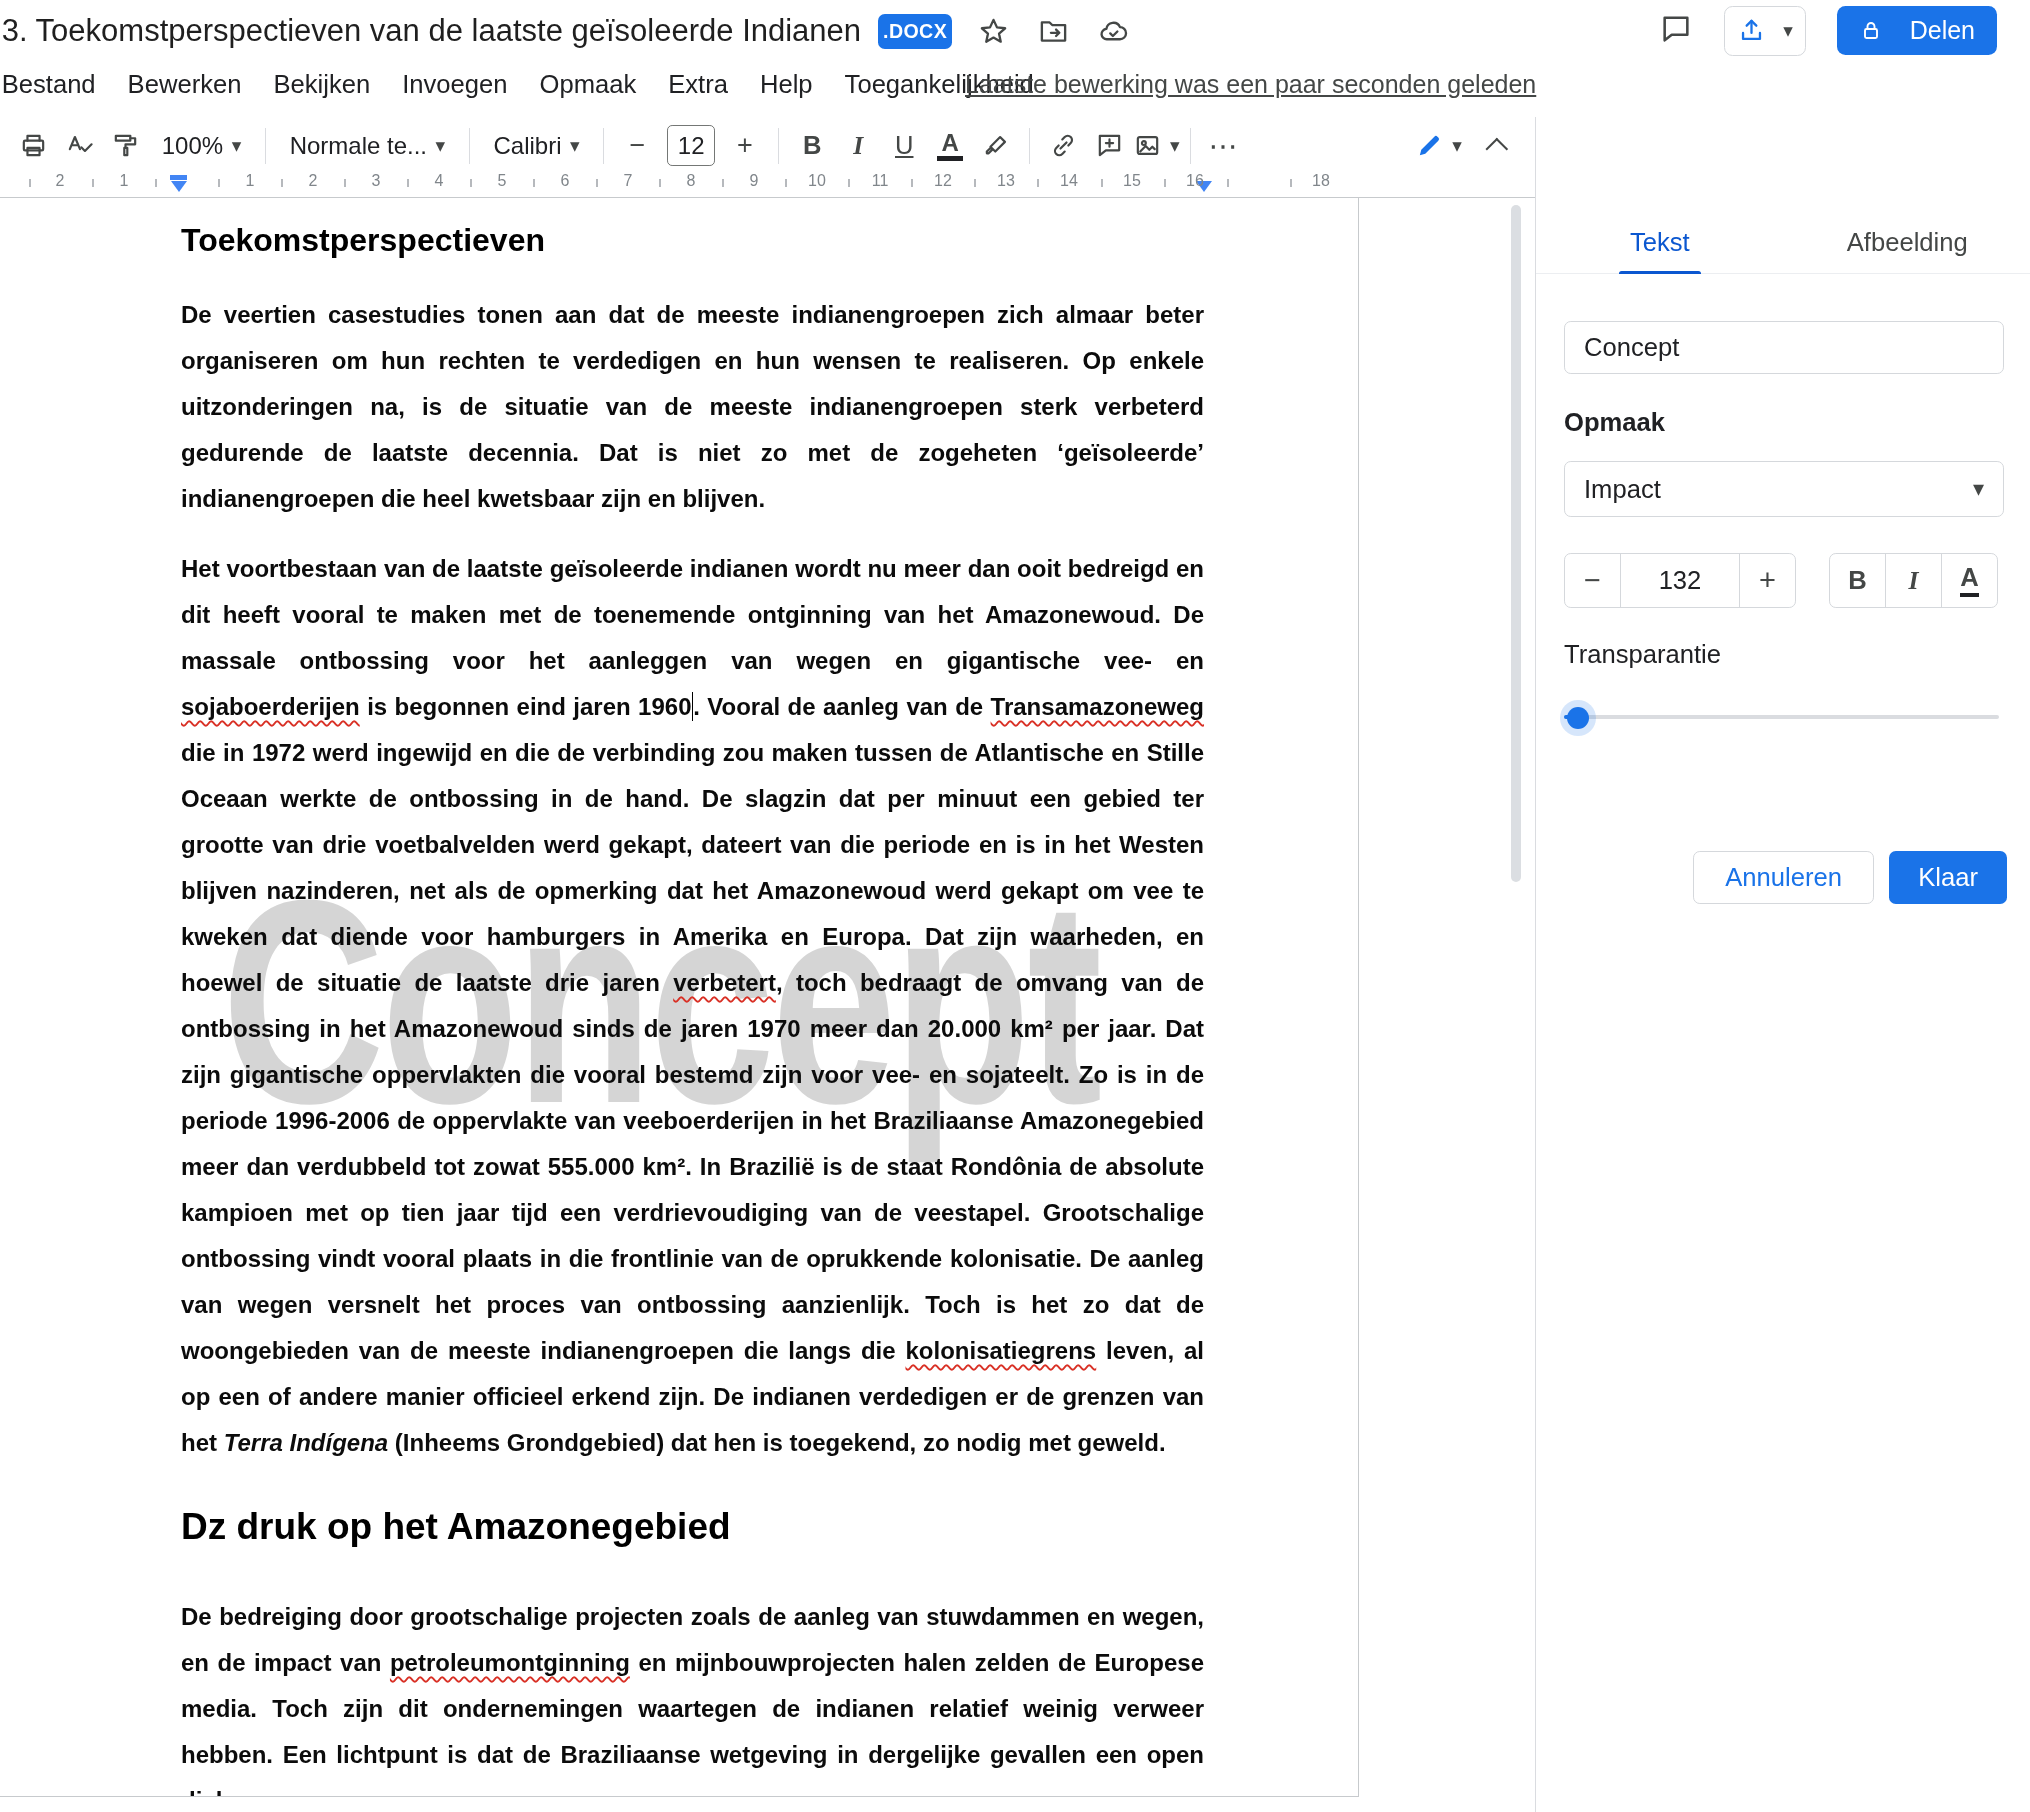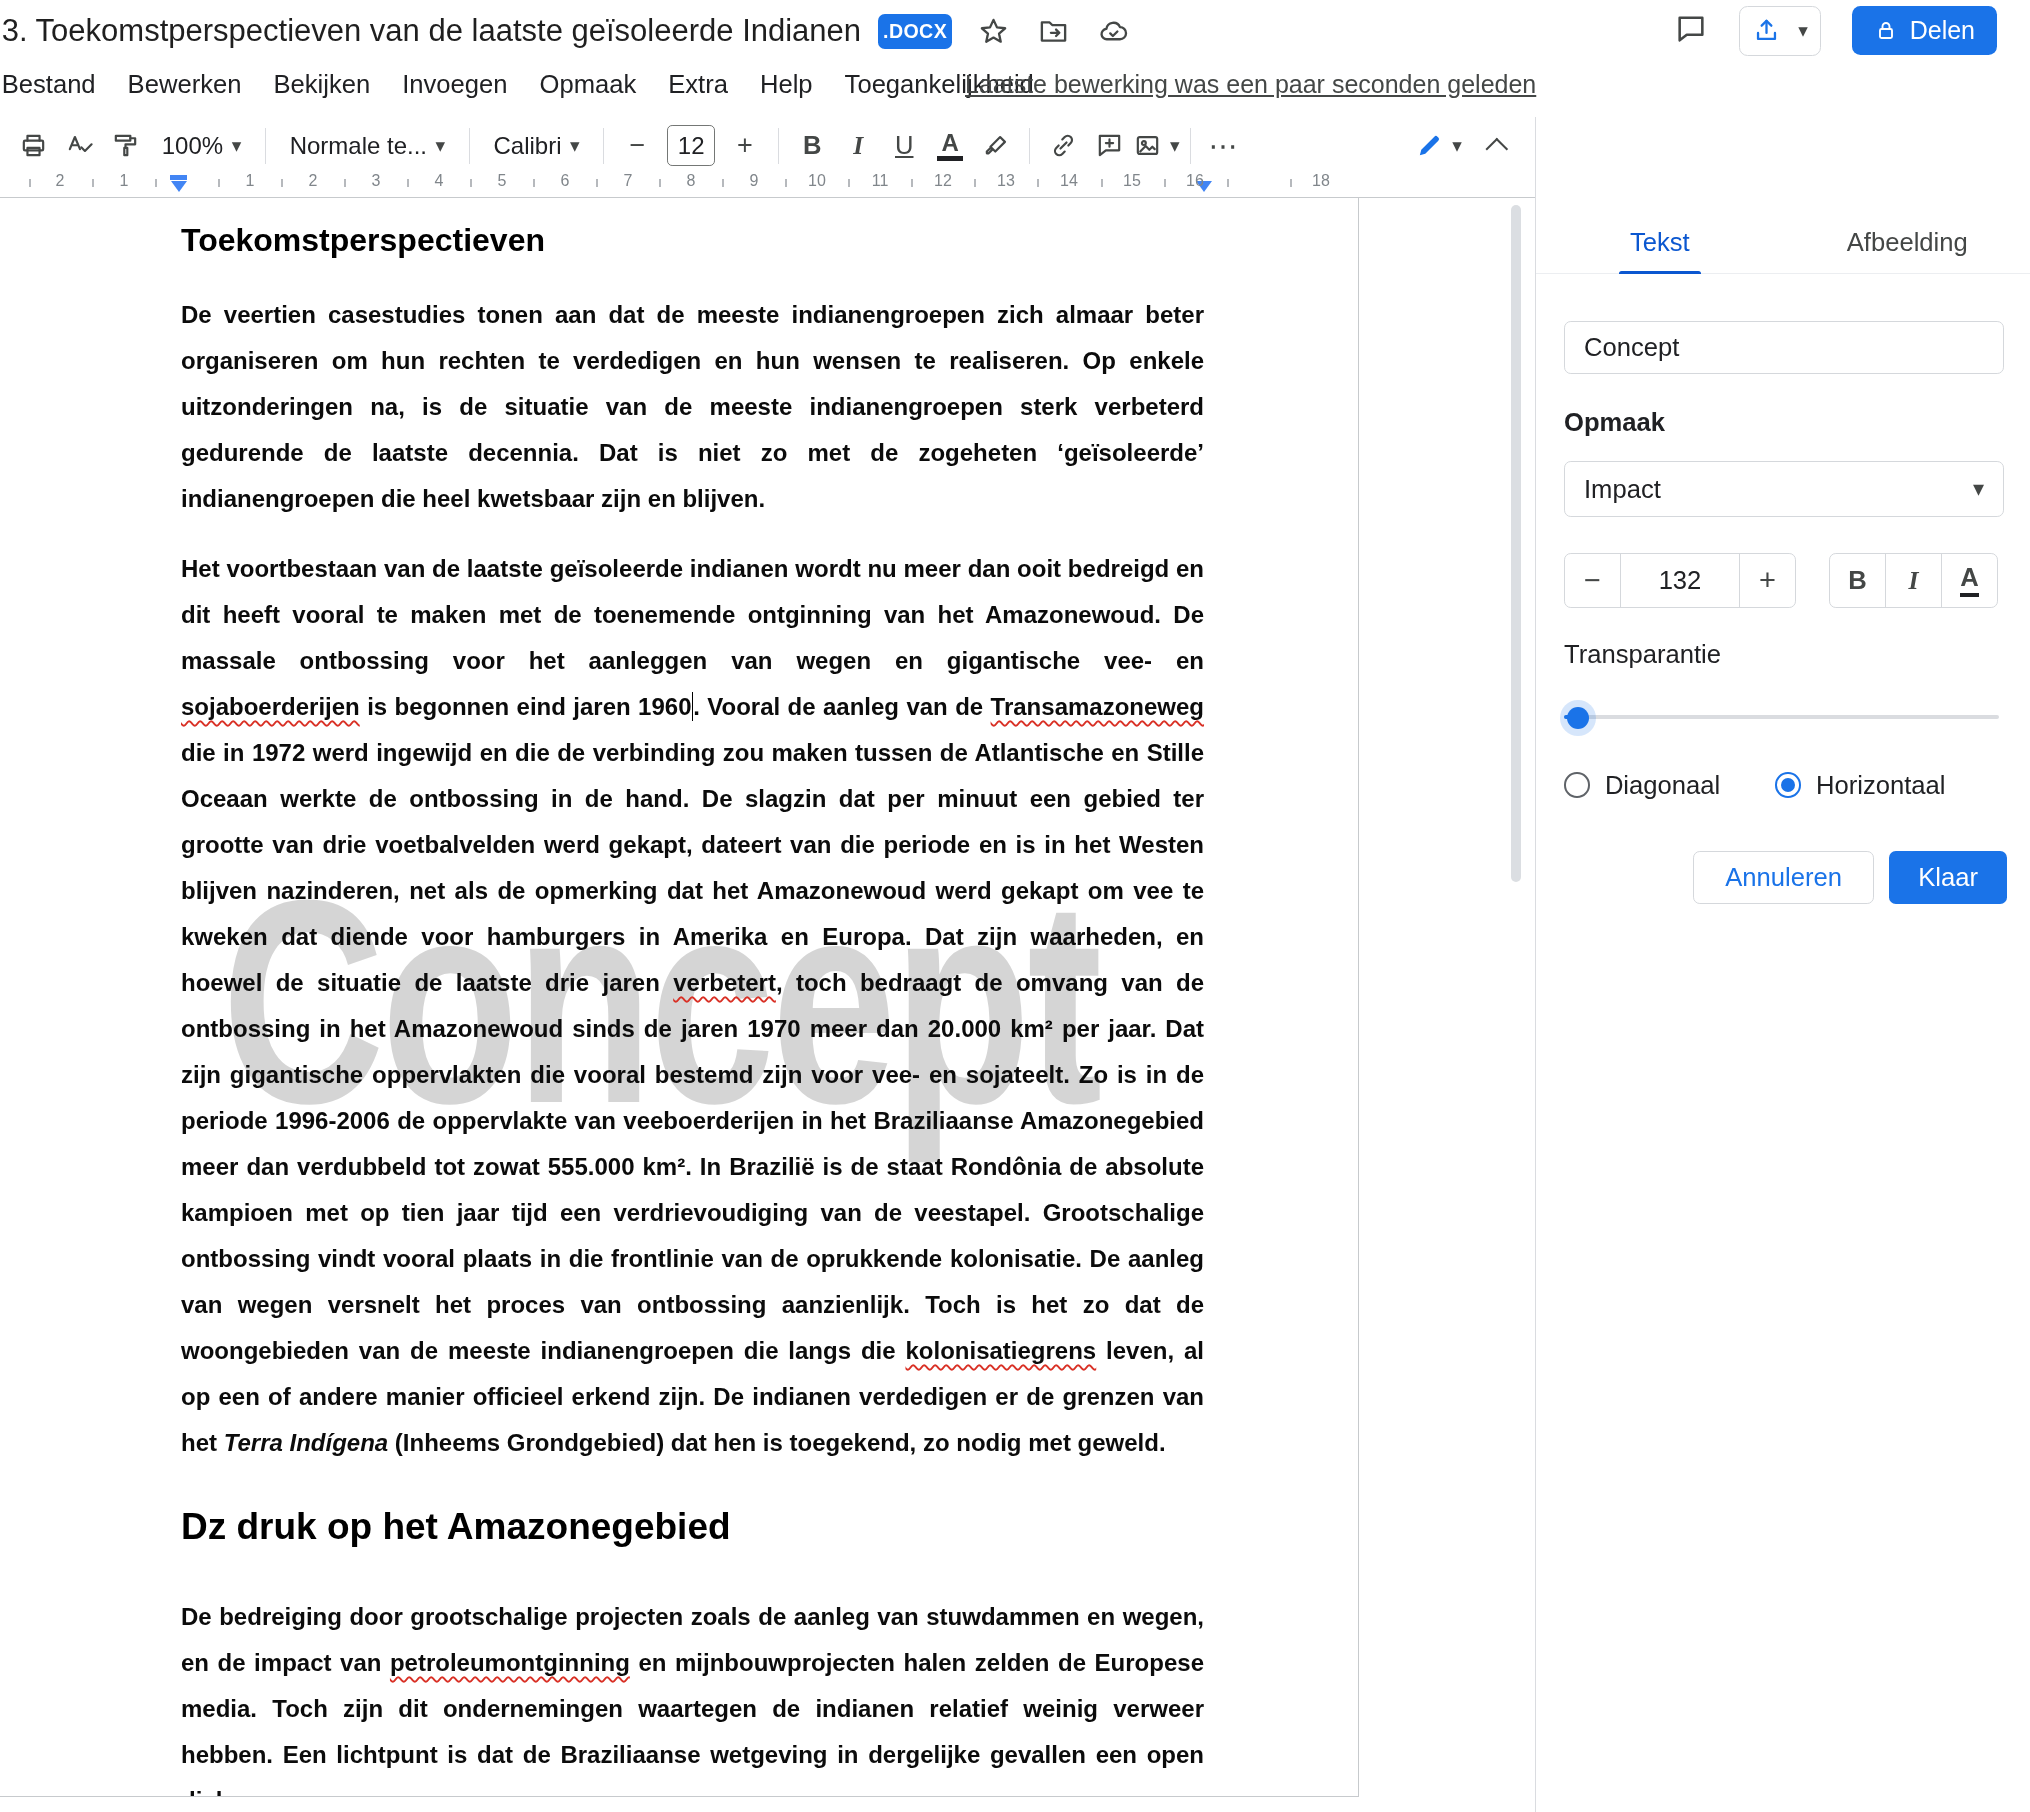--- a/index.html
+++ b/index.html
@@ -12,21 +12,21 @@
   .doc-title{font-size:31px;color:#1f1f1f;margin-left:1.7px;white-space:nowrap;}
   .docx-badge{margin-left:17px;background:#1a73e8;color:#fff;font-size:19.6px;font-weight:700;
               letter-spacing:0.4px;padding:6px 5px;border-radius:6.8px;}
   .title-icons{display:flex;align-items:center;margin-left:25.6px;gap:29px;}
   .title-icons svg{width:31px;height:31px;}
   .header-right{position:absolute;top:5.1px;right:34px;display:flex;align-items:center;gap:31px;height:51px;}
   .hdr-icon-btn svg{width:34px;height:34px;}
   .export-btn{display:flex;align-items:center;gap:8.5px;border:0.9px solid #d5d8dc;border-radius:8.5px;
               height:48px;padding:0 12px;}
   .export-btn svg{width:29px;height:29px;}
-  .share-btn{display:flex;align-items:center;gap:12px;background:#1a73e8;color:#fff;height:49px;
+  .share-btn{display:flex;align-items:center;gap:27px;background:#1a73e8;color:#fff;height:49px;
              padding:0 22px;border-radius:8.5px;font-size:25px;font-weight:500;border:none;
              font-family:inherit;}
   .share-btn svg{width:24px;height:24px;}
   .menu-row{position:absolute;top:61px;left:0;right:0;height:46px;display:flex;align-items:center;}
   .menu-item{font-size:25.6px;padding:0 16px;color:#202124;white-space:nowrap;}
   .menu-item:first-child{padding-left:1.7px;}
   .last-edit{position:absolute;left:965px;font-size:25px;color:#444746;text-decoration:underline;
              white-space:nowrap;}
 
   
@@ -406,26 +406,19 @@
 
   <div class="transp-label">Transparantie</div>
 
   <div class="slider">
     <div class="slider-track"></div>
     <div class="slider-fill"></div>
     <div class="slider-halo"></div>
     <div class="slider-thumb"></div>
   </div>
 
-  <div class="radio-row">
-    <span class="radio"></span>
-    <span class="radio-label">Diagonaal</span>
-    <span class="radio-gap"></span>
-    <span class="radio selected"></span>
-    <span class="radio-label">Horizontaal</span>
-  </div>
 
   <div class="panel-actions">
     <button class="btn-outline">Annuleren</button>
     <button class="btn-fill">Klaar</button>
   </div>
 </aside>
 
 
 </body></html>

